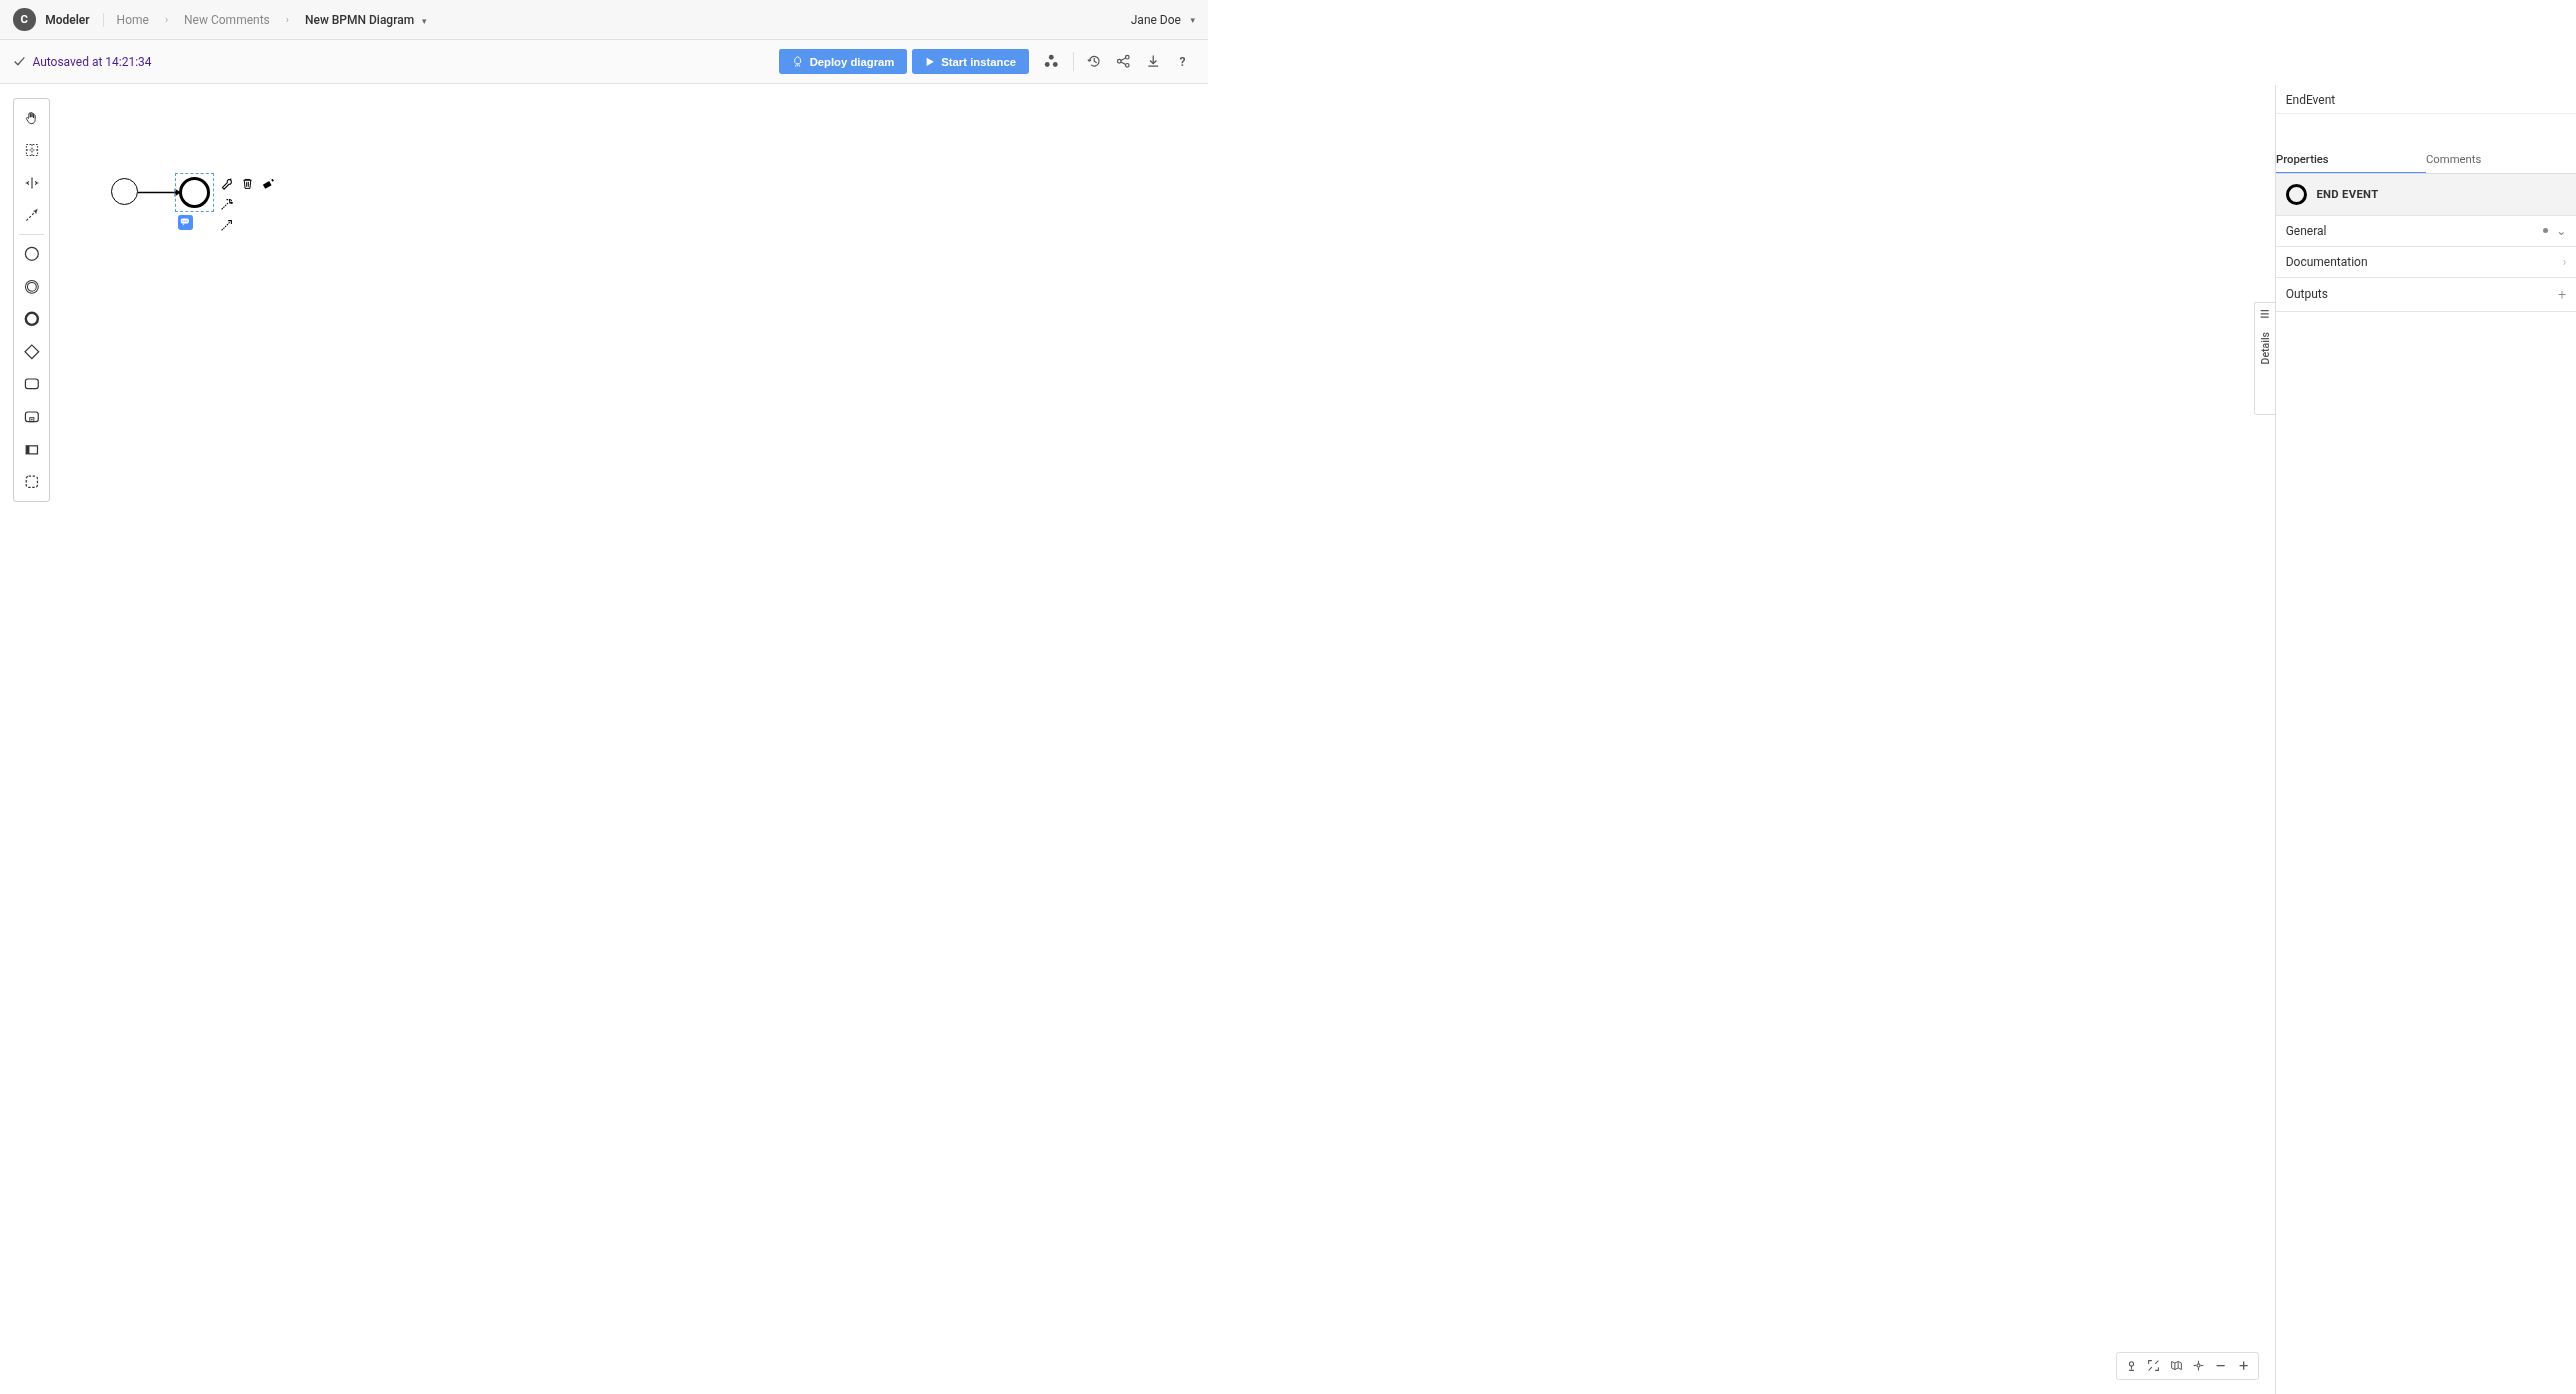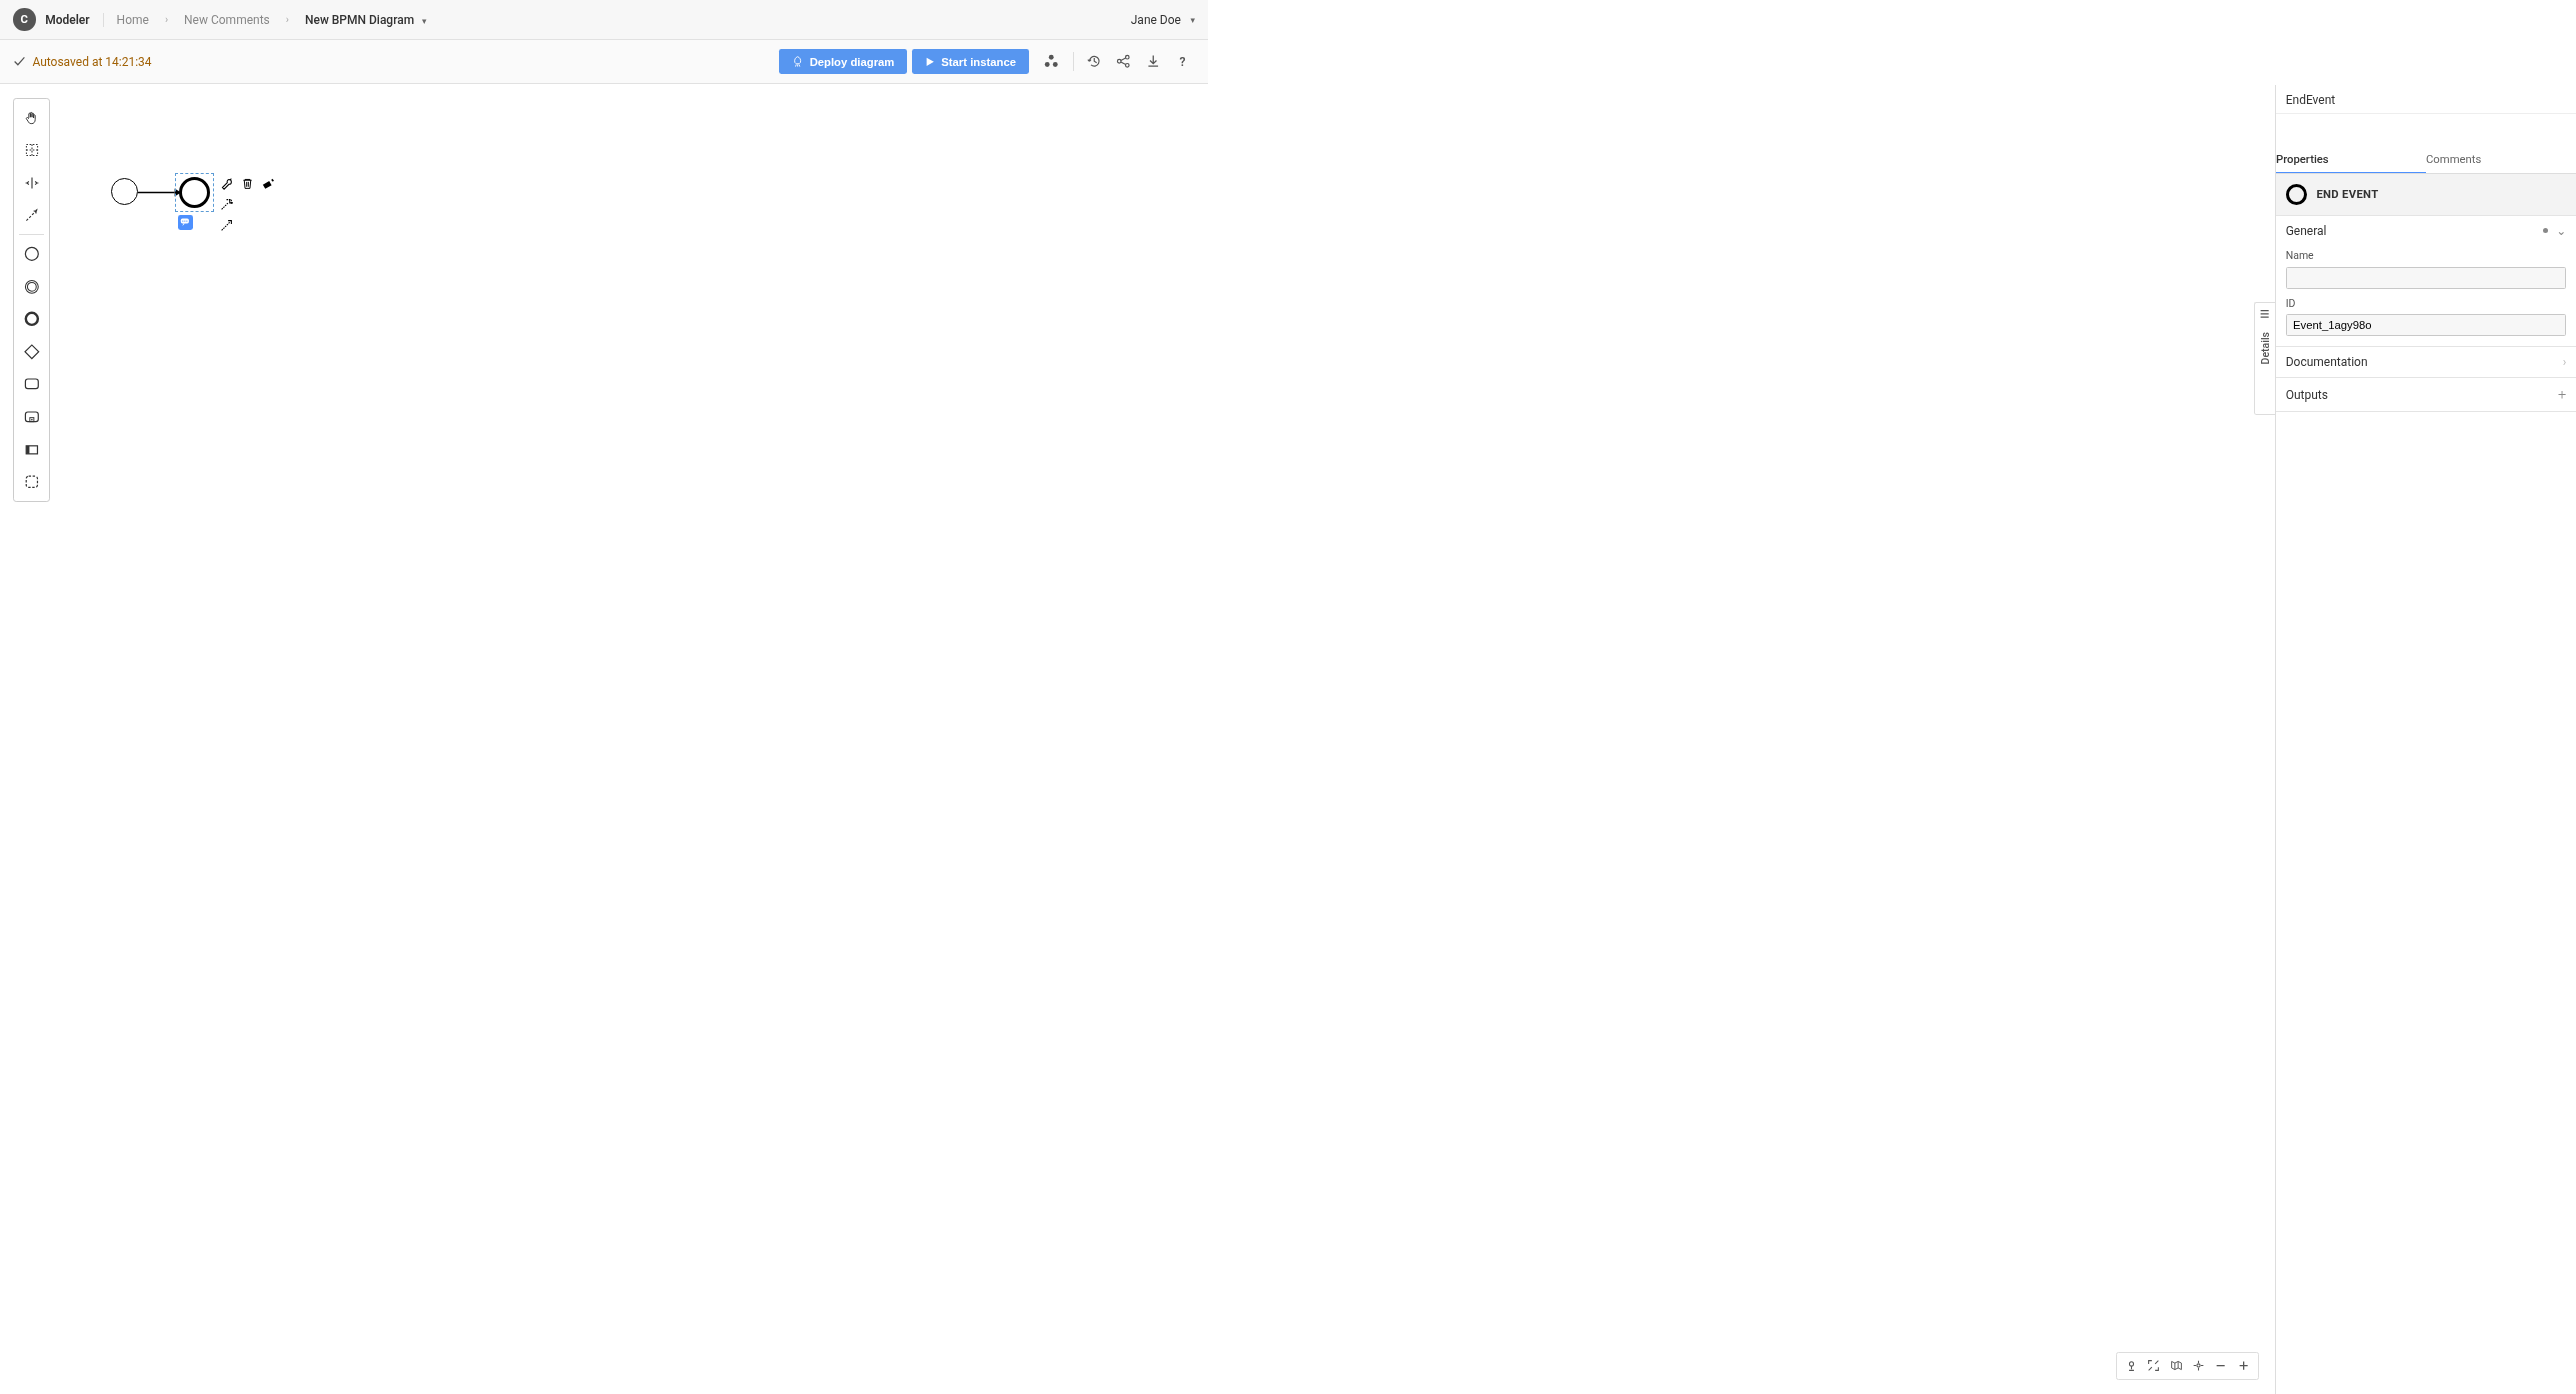--- a/index.html
+++ b/index.html
@@ -12,21 +12,21 @@
 .breadcrumb { display: flex; align-items: center; gap: 16px; color: #888; font-size: 12px; }
 .breadcrumb .crumb-link { color: #888; cursor: pointer; }
 .breadcrumb .crumb-active { color: #333; font-weight: 500; }
 .breadcrumb .chevron { color: #aaa; font-size: 10.5px; }
 .dd-caret { margin-left: 4.8px; color: #666; font-size: 8.9px; }
 .spacer { flex: 1; }
 .user { display: flex; align-items: center; gap: 4.8px; font-size: 12px; color: #333; cursor: pointer; }
 
 
 .actionbar { display: flex; align-items: center; height: 44px; background: #fafafa; border-bottom: 0.8px solid #e1e1e1; padding: 0 13px; }
-.autosave { display: flex; align-items: center; gap: 6.4px; color: #a16207; font-size: 12px; }
+.autosave { display: flex; align-items: center; gap: 6.4px; color: #4c1d95; font-size: 12px; }
 .check { color: #555; }
 .btn-primary { background: #5796f0; color: #fff; border: none; border-radius: 2.4px; padding: 6.4px 13px; font-size: 11.3px; font-weight: 600; cursor: pointer; display: inline-flex; align-items: center; gap: 6.4px; margin-left: 4.8px; }
 .icon-btn { width: 26px; height: 26px; display:flex; align-items:center; justify-content:center; cursor:pointer; color:#555; margin-left:3.2px; }
 .vdiv { width:0.8px; height:19.3px; background:#ddd; margin:0 4.8px 0 8px; }
 
 
 .main { position: absolute; top: 85px; bottom: 0; left: 0; right: 0; display: flex; }
 
 
 .palette-wrap { position: absolute; left: 13px; top: 13px; }
@@ -349,26 +349,20 @@
       <div class="pp-type-icon"></div>
       <div class="pp-type-label">END EVENT</div>
     </div>
 
     <div class="pp-group">
       <div class="pp-group-h">
         <span class="gtitle">General</span>
         <span class="pp-dot"></span>
         <span class="pp-caret">⌄</span>
       </div>
-      <div class="pp-fields">
-        <div class="pp-label">Name</div>
-        <input class="pp-input" value="" style="">
-        <div class="pp-label">ID</div>
-        <input class="pp-input" value="Event_1agy98o" style="">
-      </div>
     </div>
 
     <div class="pp-group">
       <div class="pp-group-h collapsed">
         <span class="gtitle">Documentation</span>
         <span class="pp-right-caret">›</span>
       </div>
     </div>
 
     <div class="pp-group">

